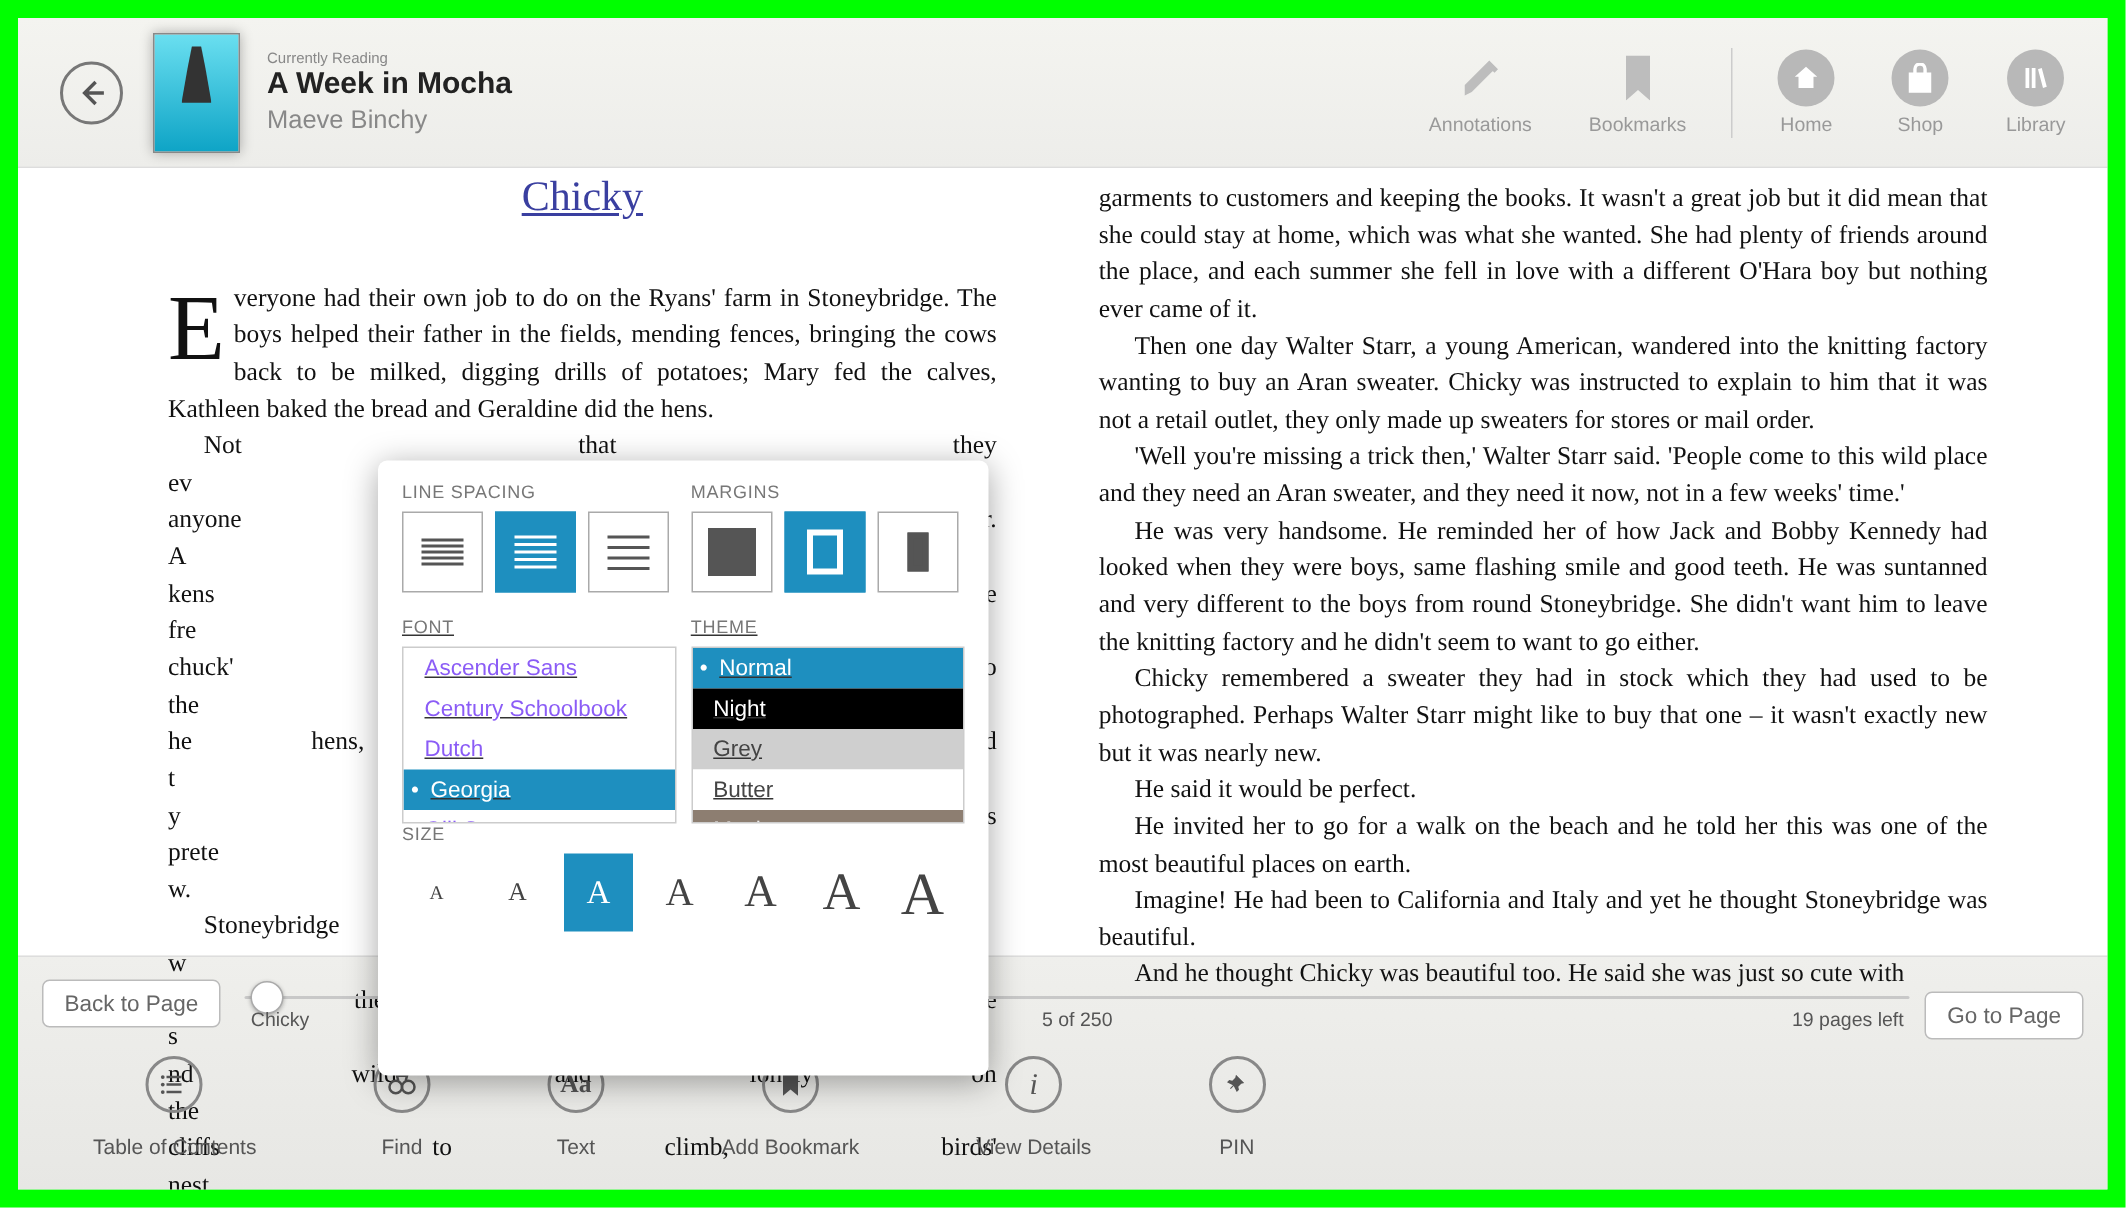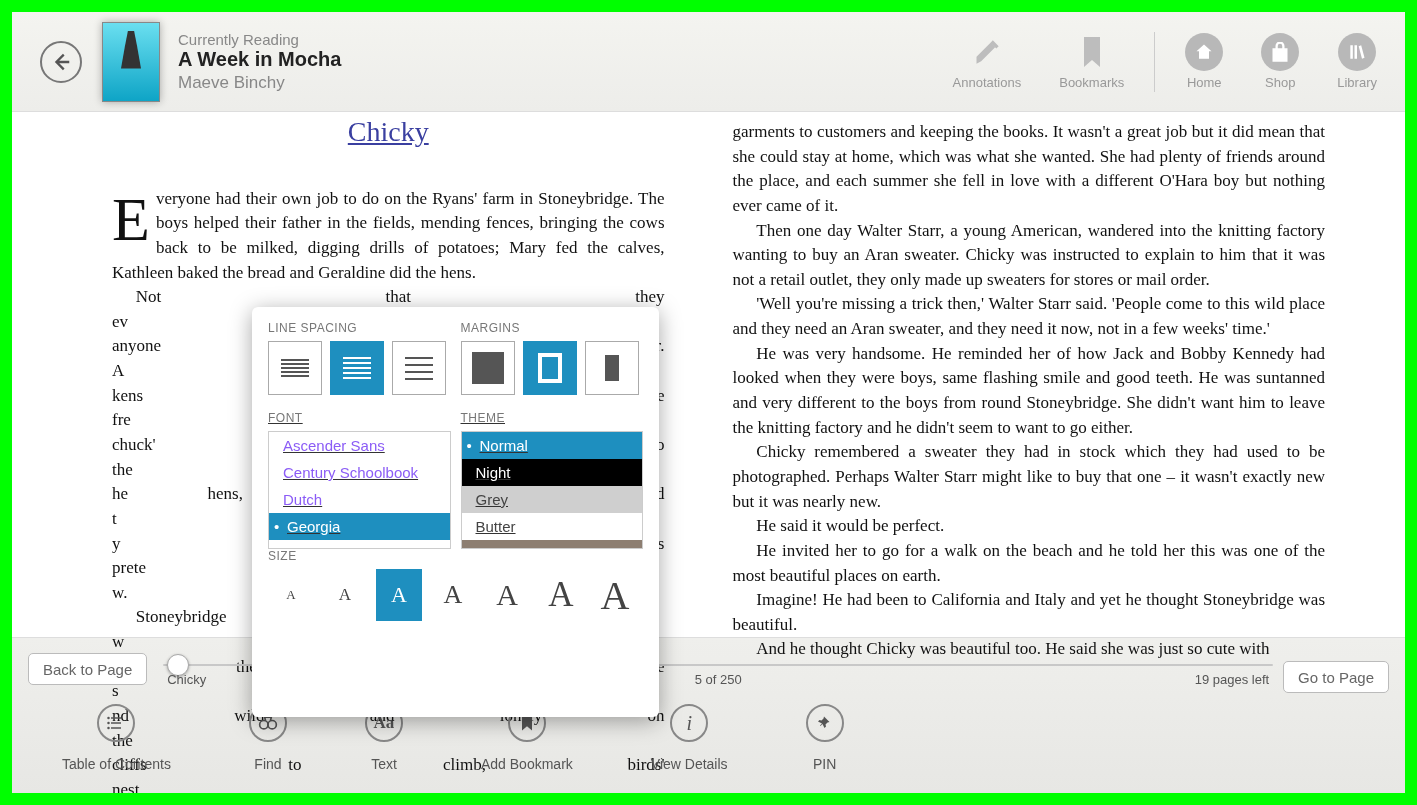--- a/index.html
+++ b/index.html
@@ -37,21 +37,21 @@
   margin: 0 18px 0 20px;
   box-shadow: 0 0 8px rgba(0,0,0,.3);
   position:relative;
   border:1px solid #888;
 }
 .book-cover::after {
   content:""; position:absolute; top:8px; left:18px; width:20px; height:38px;
   background:#333; clip-path: polygon(35% 0,65% 0,80% 40%,100% 100%,0 100%,20% 40%);
 }
 .book-info { display:flex; flex-direction:column; }
-.book-info .reading { color:#888; font-size:15px; }
+.book-info .reading { color:#888; font-size:10px; }
 .book-info .title { font-weight:600; font-size:20px; color:#222; }
 .book-info .author { color:#888; font-size:17px; margin-top:2px; }
 
 .top-actions { margin-left:auto; display:flex; gap:38px; align-items:center; }
 .top-action { text-align:center; color:#999; cursor:pointer; font-size:13px; display:flex; flex-direction:column; align-items:center; gap:4px;}
 .top-icon-square { width:38px; height:38px; display:flex; align-items:center; justify-content:center;}
 .top-icon-circle { width:38px; height:38px; border-radius:50%; background:#b8b8b8; display:flex; align-items:center; justify-content:center;}
 .vline { width:1px; height:60px; background:#ccc; margin:0 -8px;}
 
 

